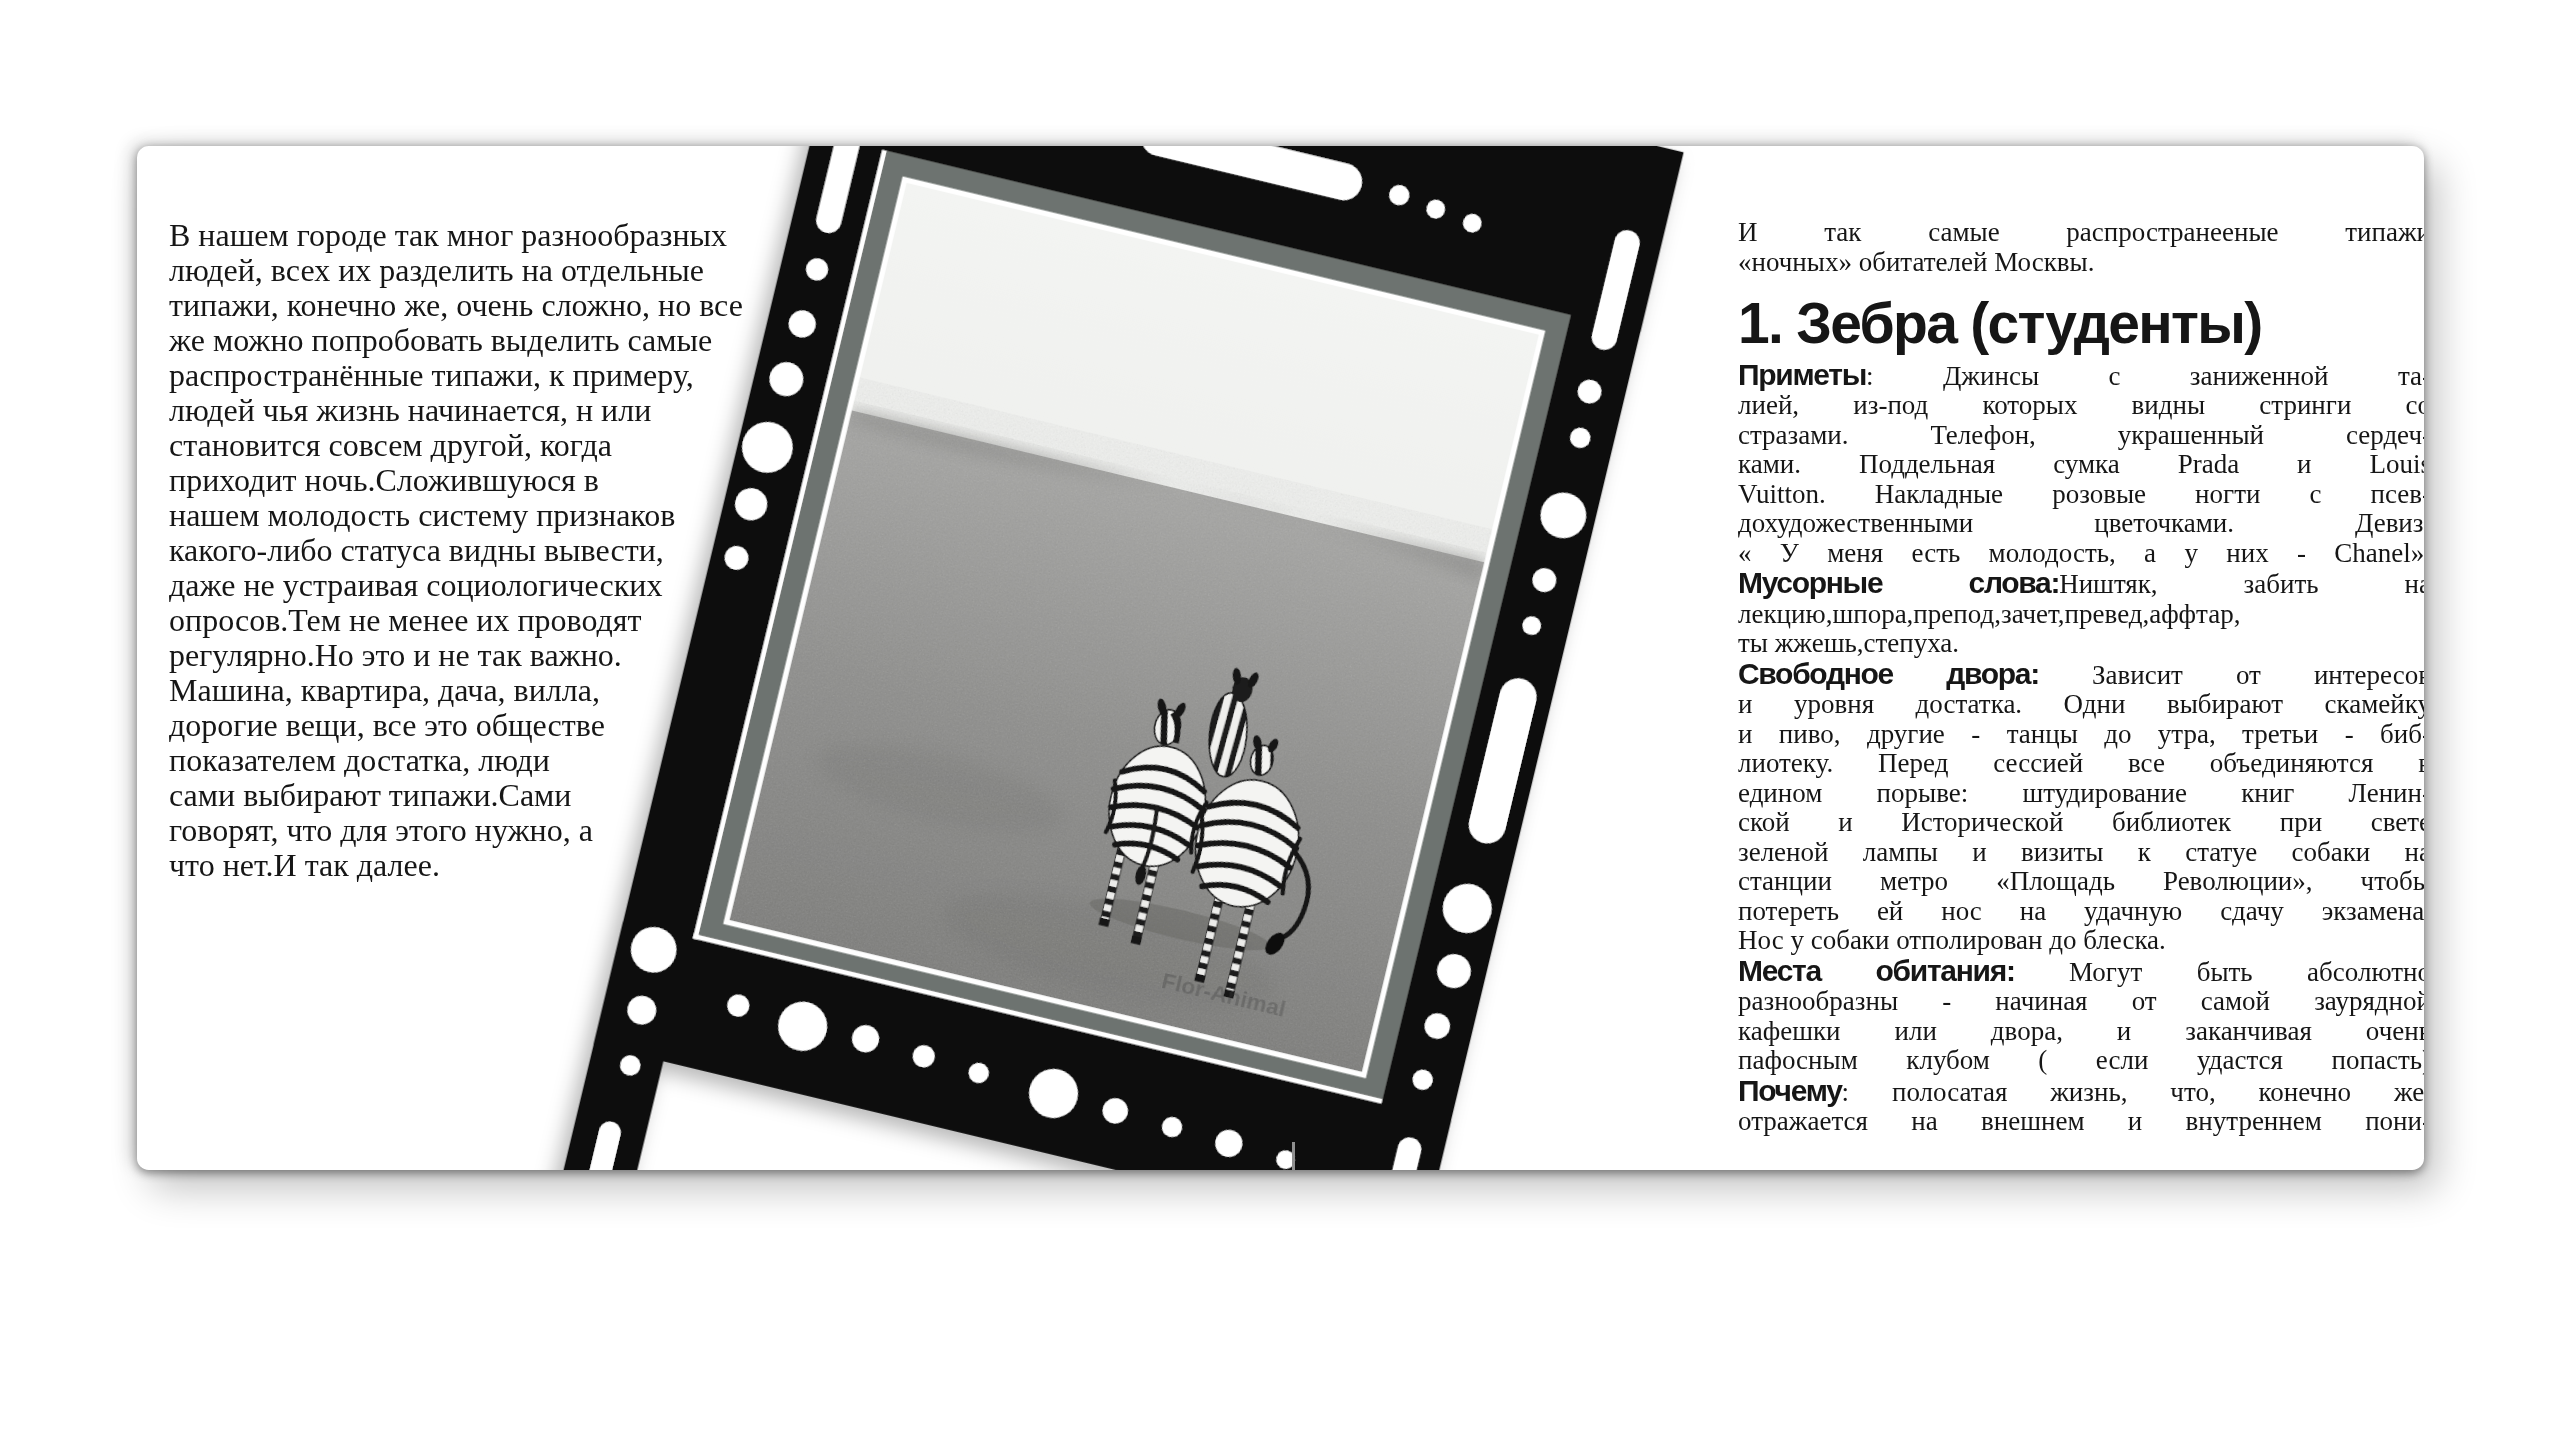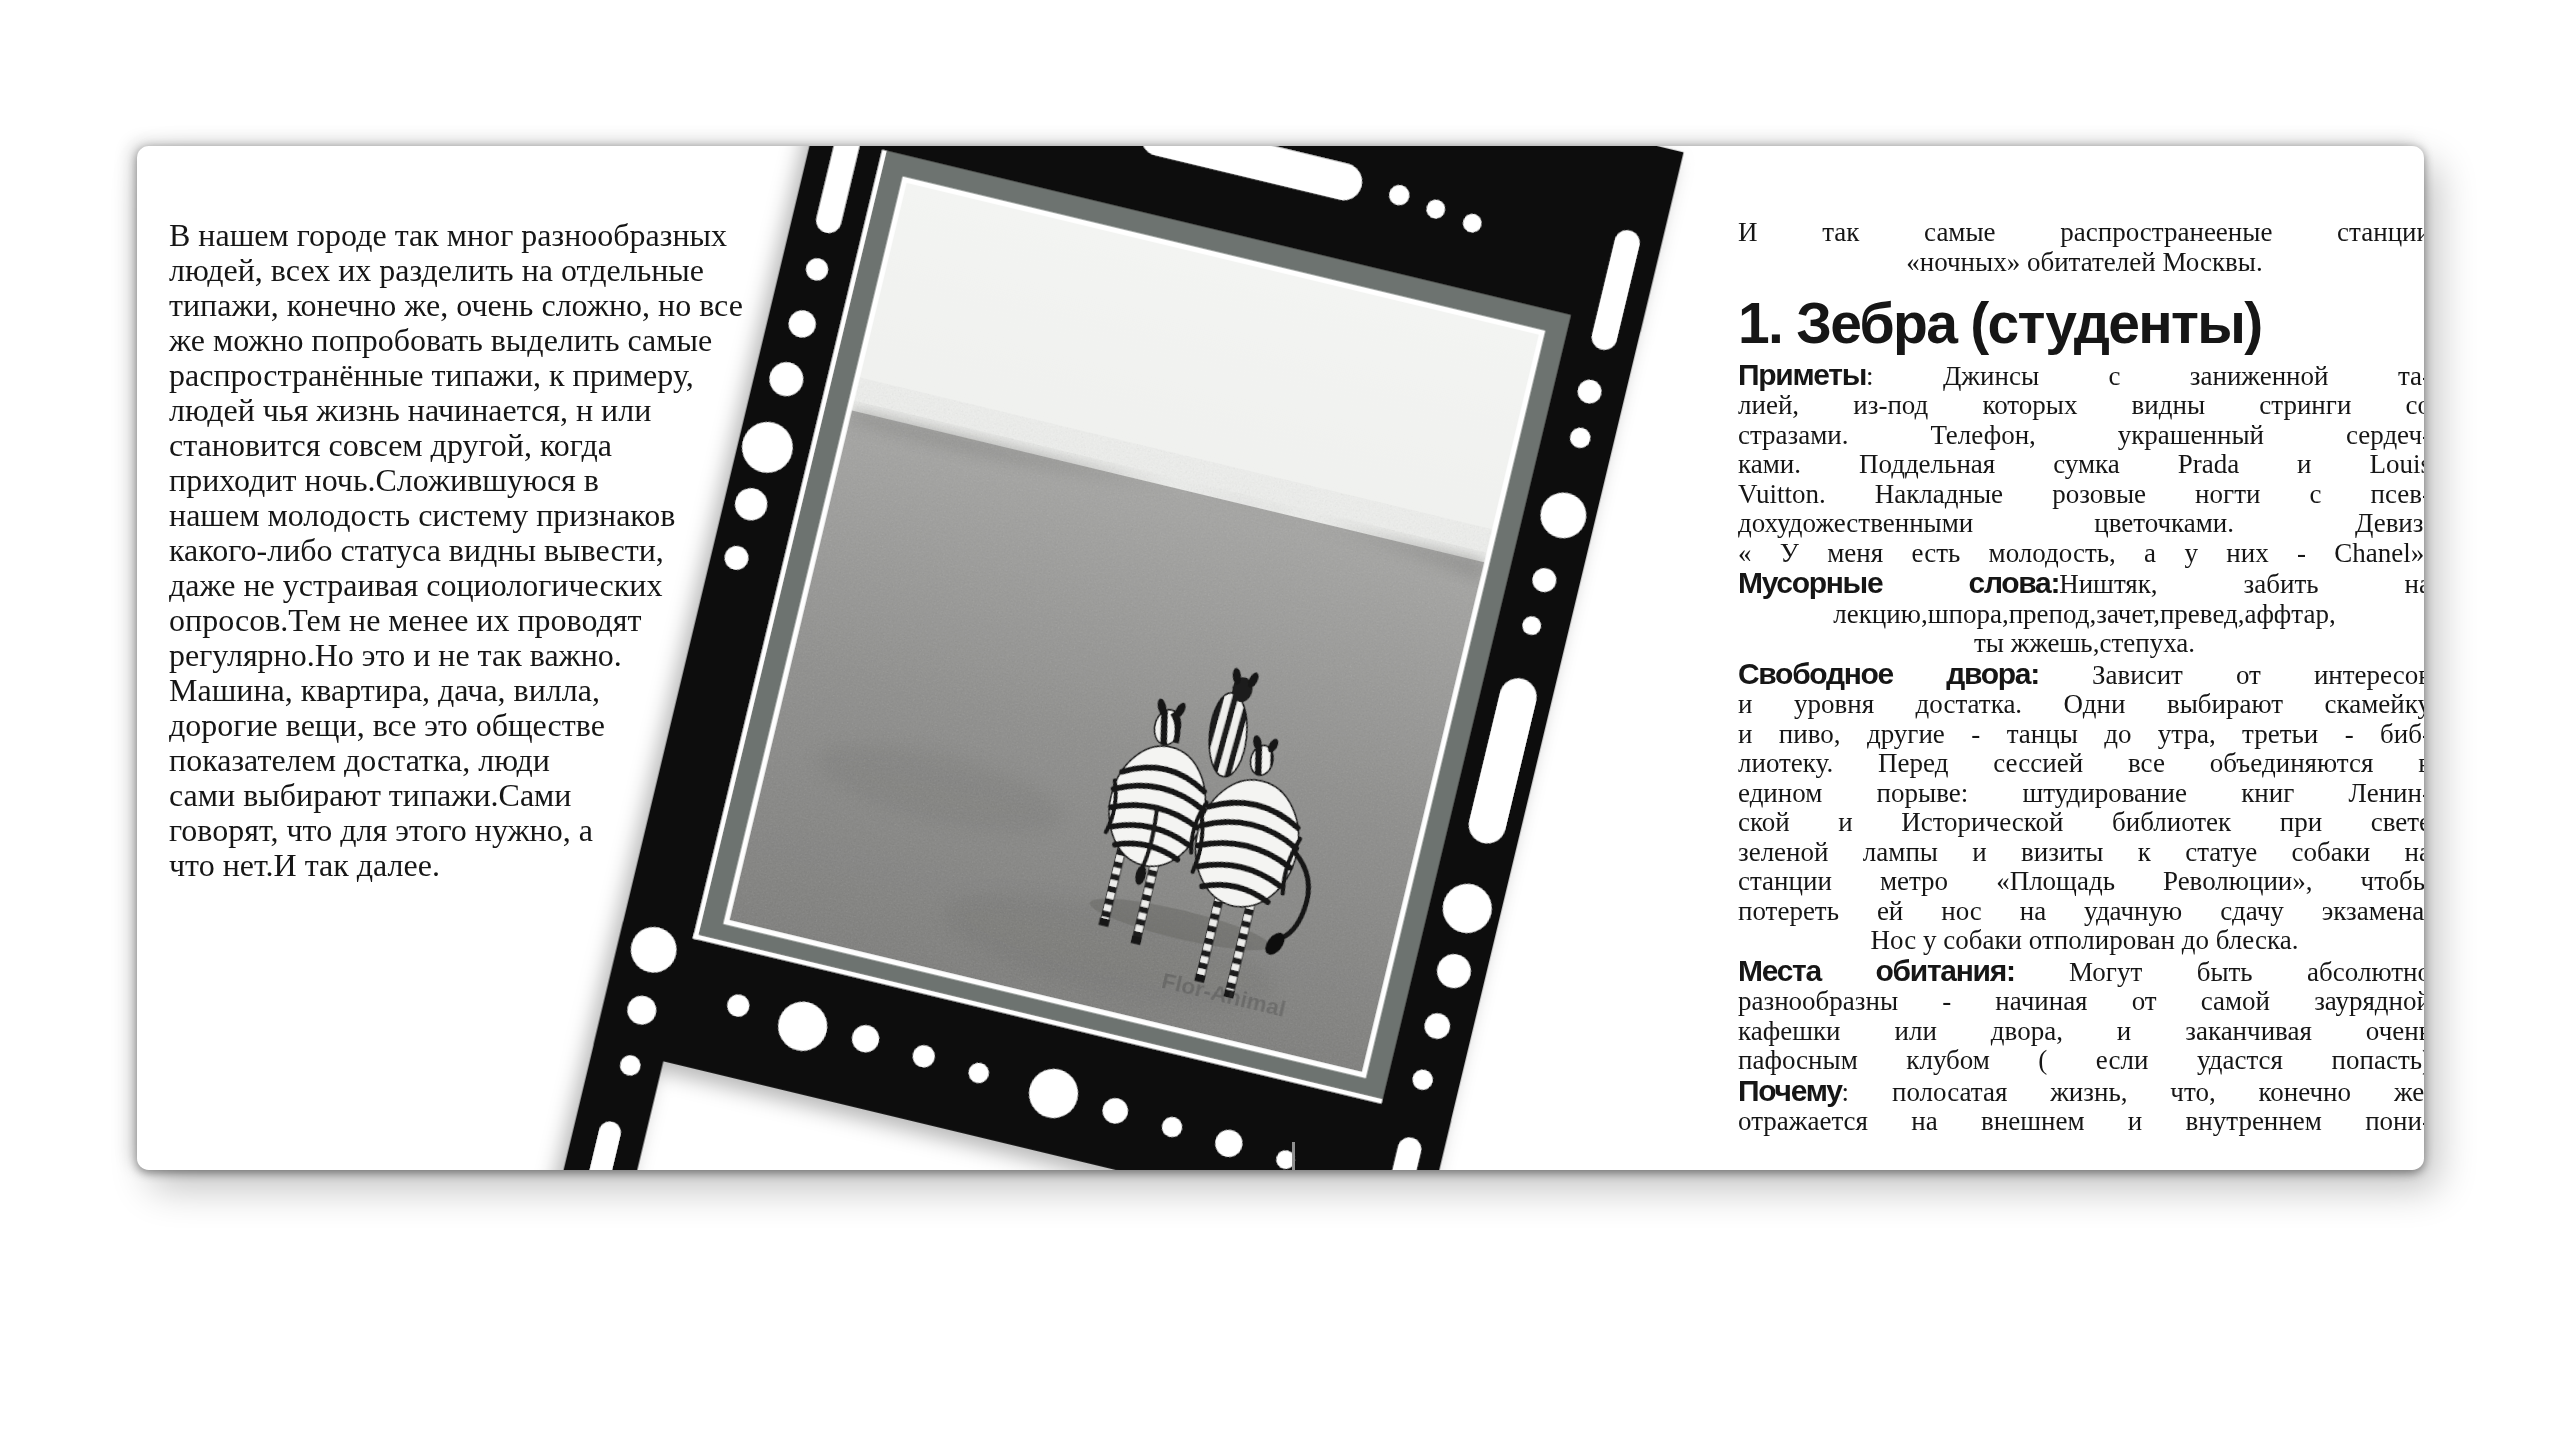--- a/index.html
+++ b/index.html
@@ -15,21 +15,21 @@
     box-shadow: 0 2.5px 10px rgba(0,0,0,.40), 13.5px 18.5px 39px rgba(0,0,0,.24), -6.7px -3.4px 17px rgba(0,0,0,.14);
   }
   .film-svg { position:absolute; inset:0; display:block; }
   .left-col {
     position:absolute; left:32px; top:72px; width:651px;
     font-size:32px; line-height:35px;
   }
   .left-col .lline { white-space:nowrap; }
   .right-col { position:absolute; left:1601px; top:72px; width:693px; }
   .bline { font-size:27px; line-height:29.5px; text-align:justify; text-align-last:justify; }
-  .bline.noj { text-align:center; text-align-last:auto; }
+  .bline.noj { text-align:left; text-align-last:auto; }
   .lbl {
     font-family:"Liberation Sans","DejaVu Sans",sans-serif; font-weight:700;
     font-size:30px; letter-spacing:-1.3px;
   }
   .headline {
     font-family:"Liberation Sans","DejaVu Sans",sans-serif; font-weight:700;
     font-size:57px; line-height:62px; letter-spacing:-1.7px;
     margin:15px 0 5.9px 0; white-space:nowrap;
   }
   .cursor-artifact {
@@ -235,21 +235,21 @@
       <div class="lline">Машина, квартира, дача, вилла,</div>
       <div class="lline">дорогие вещи, все это обществе</div>
       <div class="lline">показателем достатка, люди</div>
       <div class="lline">сами выбирают типажи.Сами</div>
       <div class="lline">говорят, что для этого нужно, а</div>
       <div class="lline">что нет.И так далее.</div>
     </div>
 
   <div class="right-col">
     <div>
-        <div class="bline">И так самые распространееные станции</div>
+        <div class="bline">И так самые распространееные типажи</div>
         <div class="bline noj">«ночных» обитателей Москвы.</div>
       </div>
     <div class="headline">1. Зебра (студенты)</div>
     <div>
         <div class="bline"><span class="lbl">Приметы</span>: Джинсы с заниженной та-</div>
         <div class="bline">лией, из-под которых видны стринги со</div>
         <div class="bline">стразами. Телефон, украшенный сердеч-</div>
         <div class="bline">ками. Поддельная сумка Prada и Louis</div>
         <div class="bline">Vuitton. Накладные розовые ногти с псев-</div>
         <div class="bline">дохудожественными цветочками. Девиз:</div>

